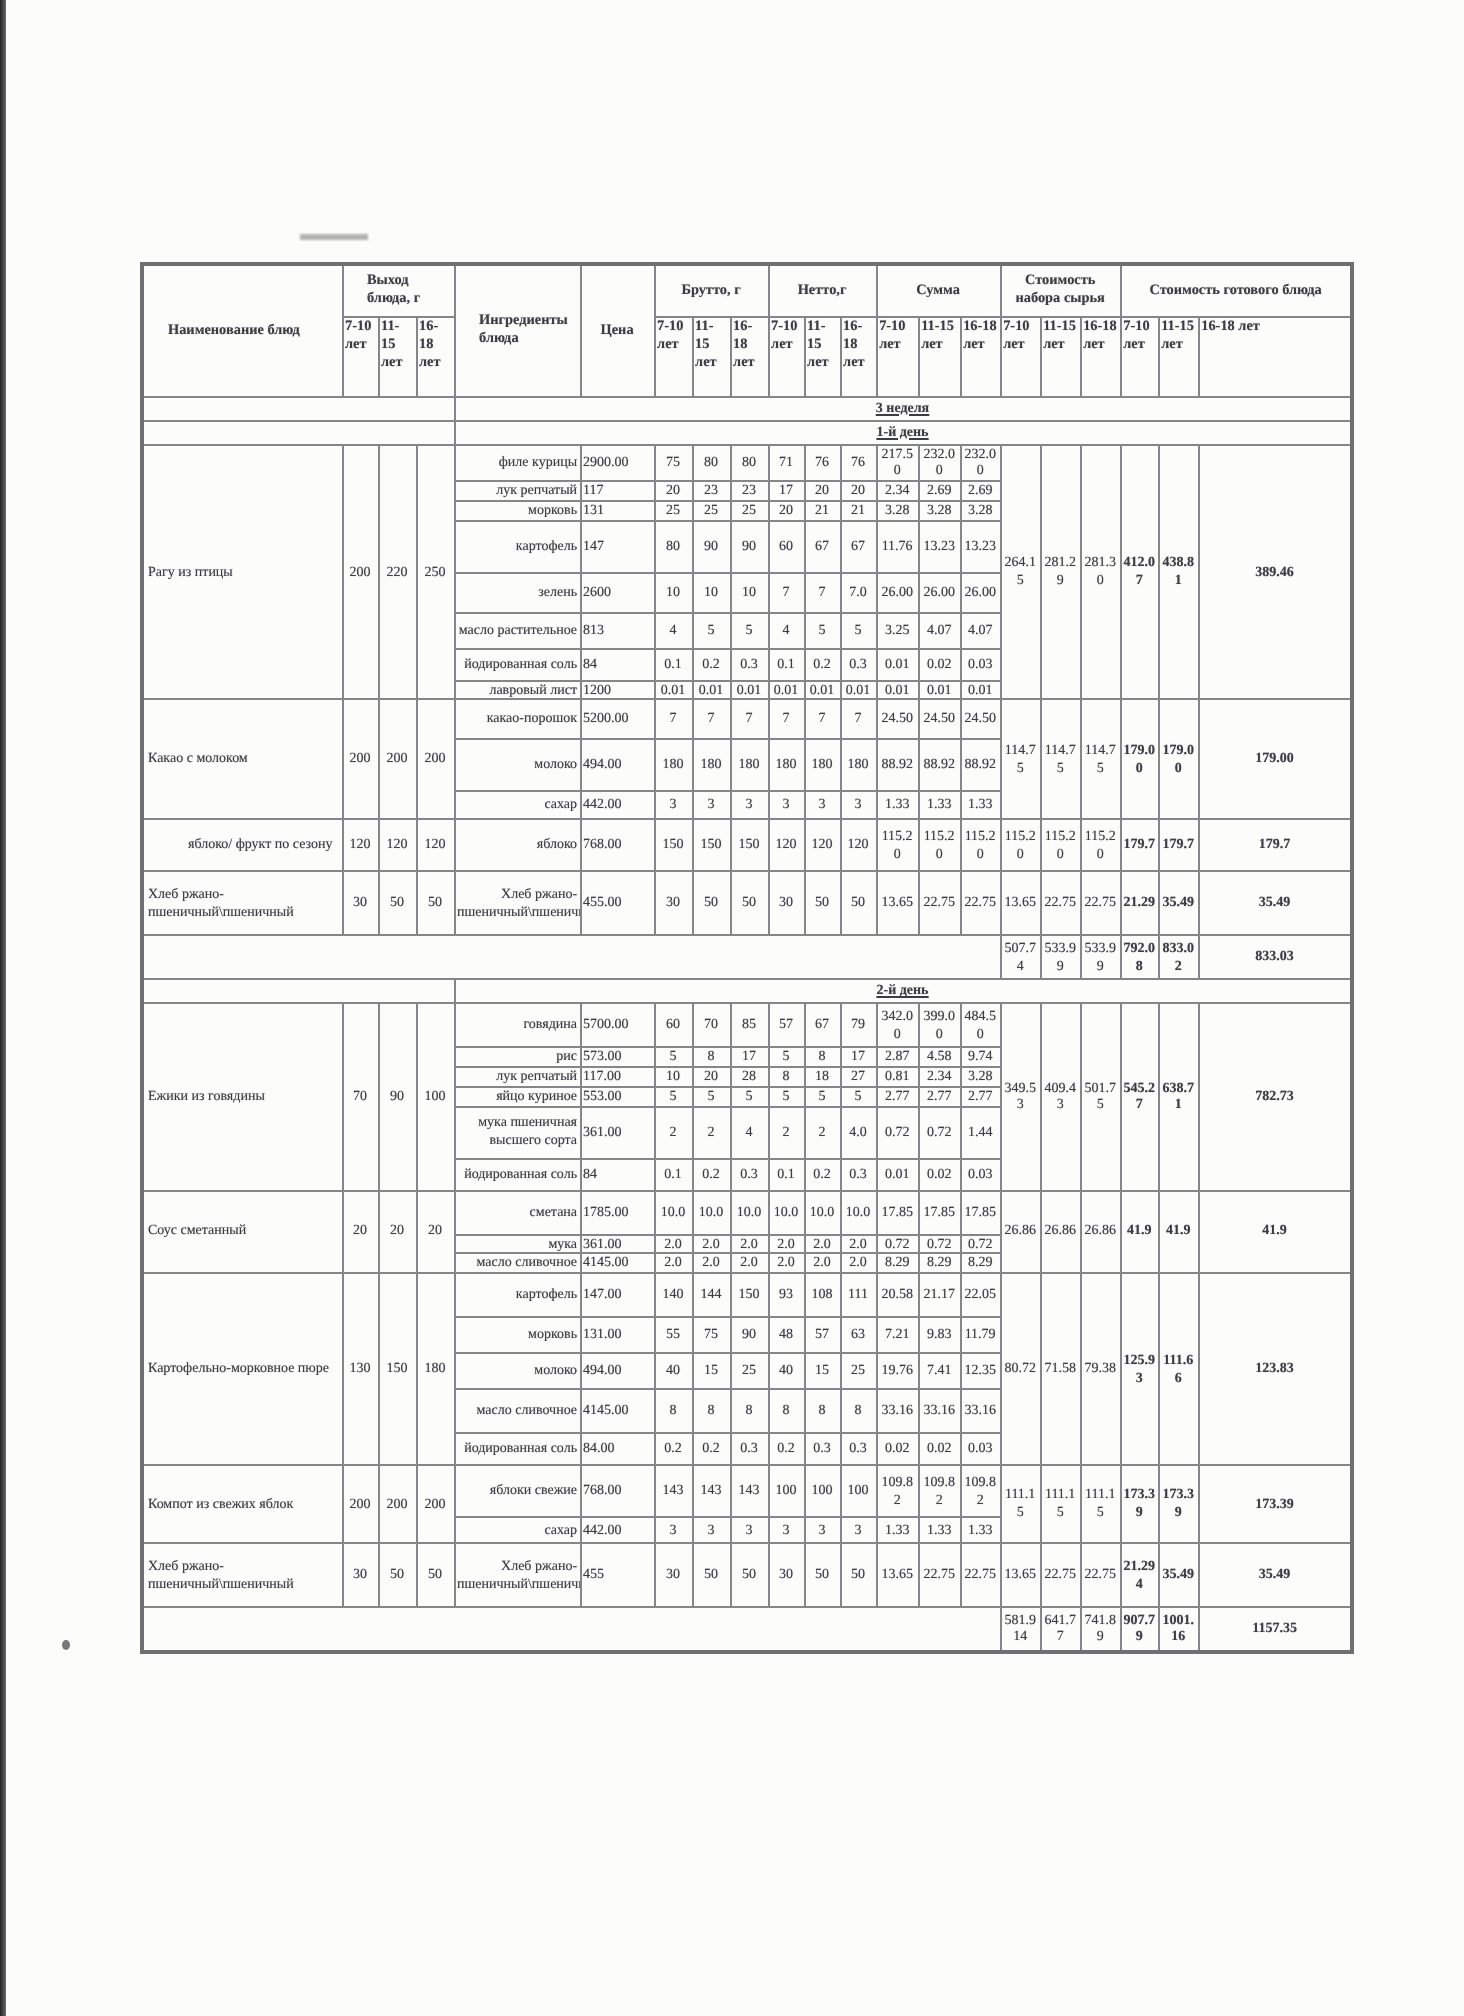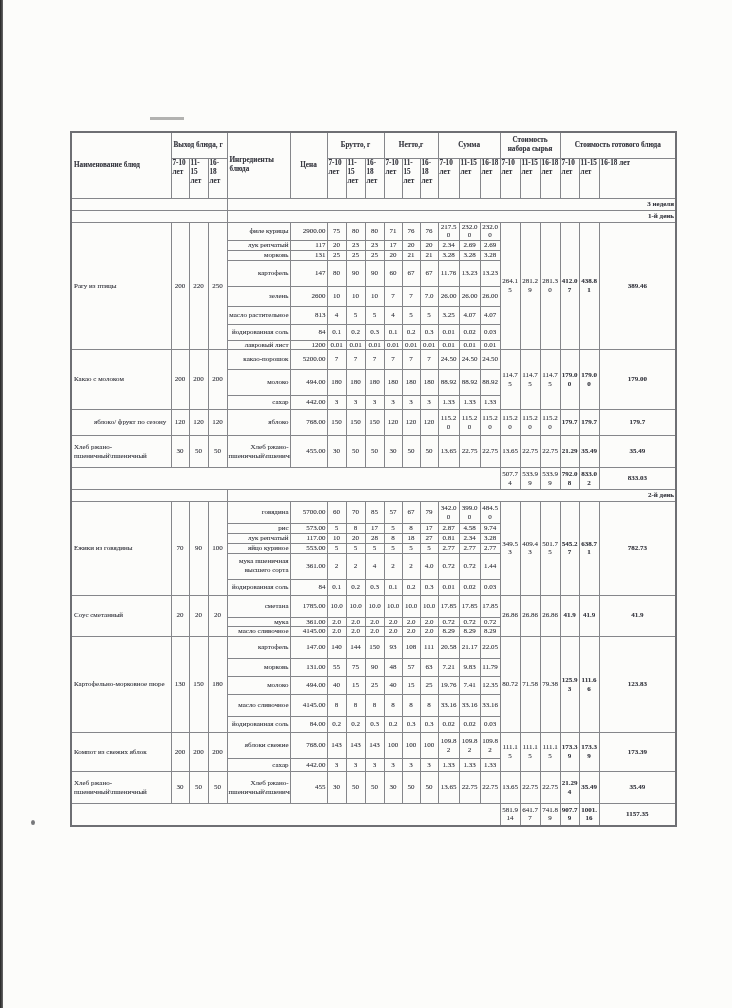--- a/index.html
+++ b/index.html
@@ -12,30 +12,30 @@
   .dot{position:absolute;left:31px;top:820px;width:4px;height:5px;border-radius:50%;
         background:#55565a;opacity:.8;}
   table.menu-table{position:absolute;left:70px;top:131px;width:607px;
         border-collapse:collapse;table-layout:fixed;
         font-size:7px;line-height:1.25;color:#3b3c44;
         text-shadow:0 0 .5px rgba(59,60,68,.45);}
   .menu-table th,.menu-table td{border:1px solid #85868a;padding:0 1px;vertical-align:middle;
         overflow:hidden;}
   .menu-table{border:2px solid #6e6f73;}
   thead th{font-weight:bold;text-align:center;font-size:7.2px;}
-  th.h-left{text-align:left;padding-left:2px;margin-top:44px;}
+  th.h-left{text-align:left;padding-left:12px;margin-top:44px;}
   tr.hdr1{height:26px;} tr.hdr2{height:40px;}
   th.age{text-align:left;vertical-align:top;word-break:normal;}
   td.num{text-align:center;word-break:break-all;}
-  td.price-cell{text-align:right;word-break:break-all;}
+  td.price-cell{word-break:break-all;}
   td.ingr-cell{text-align:right;}
   td.name-cell{text-align:left;padding-left:2px;vertical-align:middle;}
   td.name-indent{padding-left:22px;}
   td.ready{font-weight:bold;}
-  tr.section-label-row td{text-align:right;font-weight:bold;height:11px;}
+  tr.section-label-row td{text-align:center;font-weight:bold;height:11px;text-decoration:underline;}
   tr.totals-row{height:22px;}
 </style>
 </head>
 <body>
 
 <div class="page">
   <div class="edge-strip"></div>
   <div class="tiny-print"></div>
   <div class="dot"></div>
 

